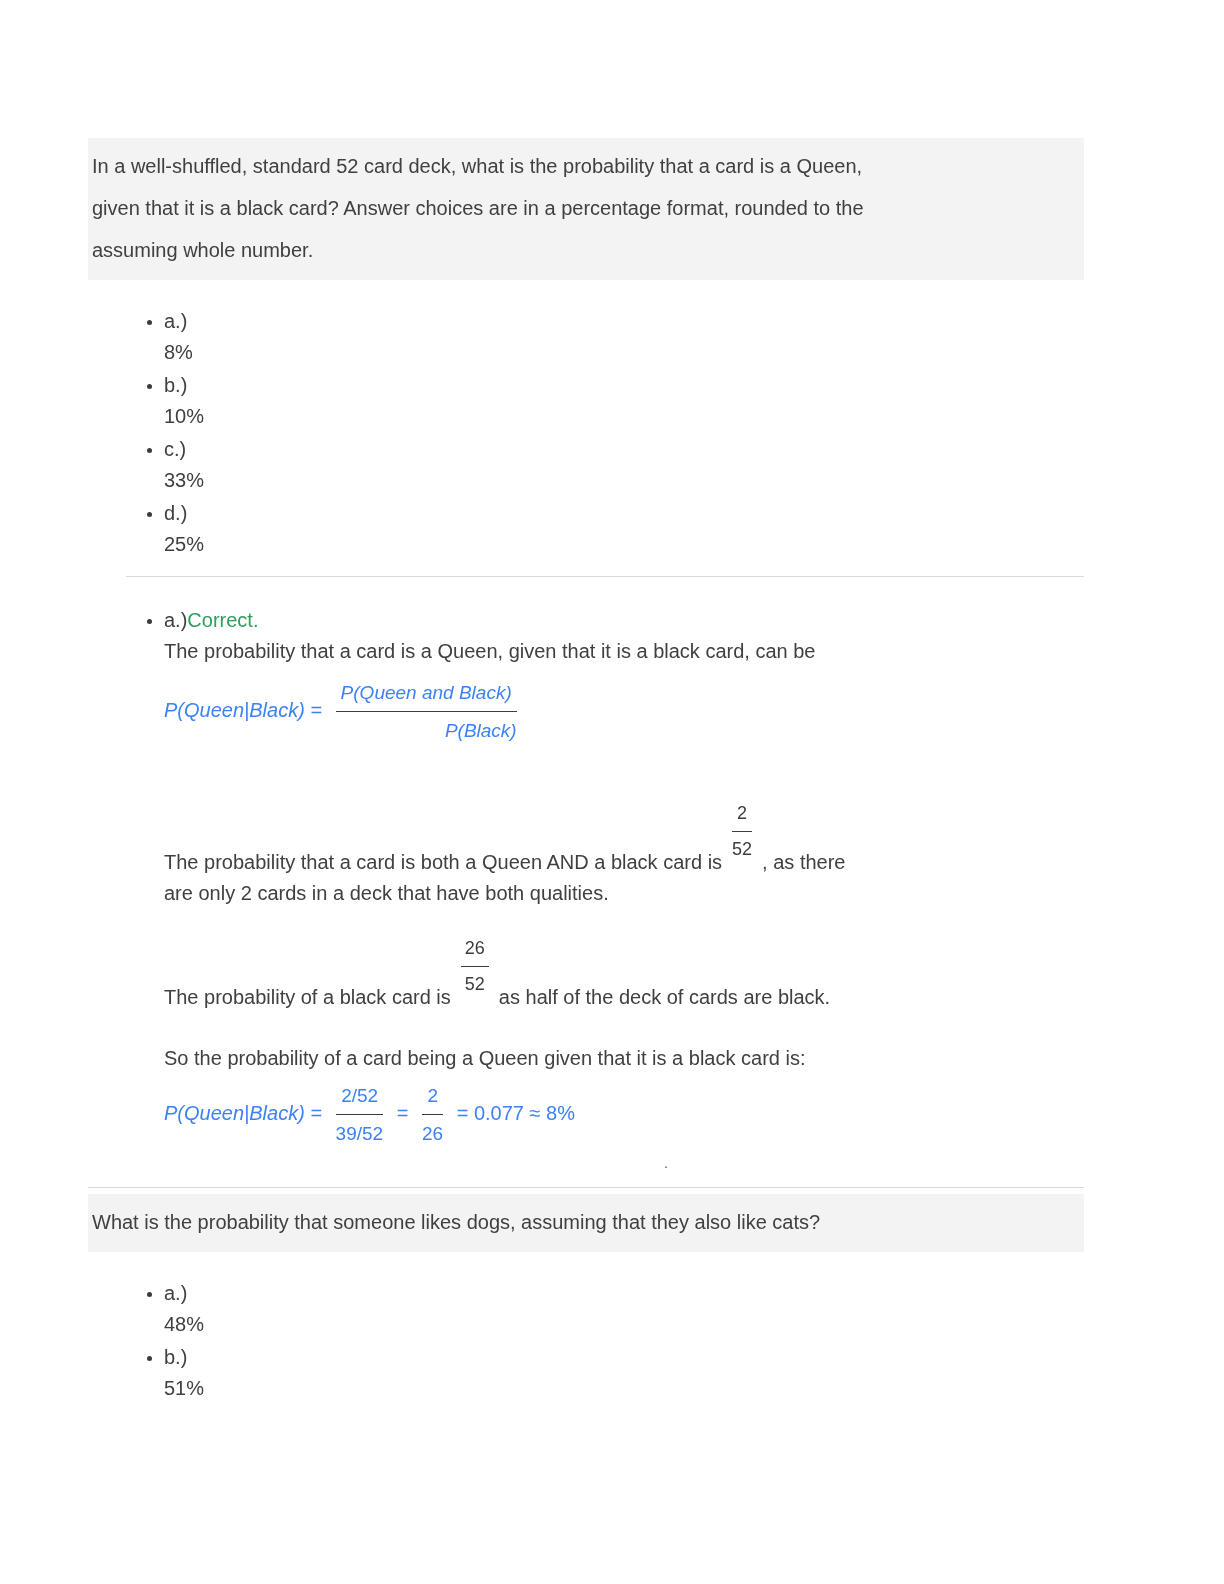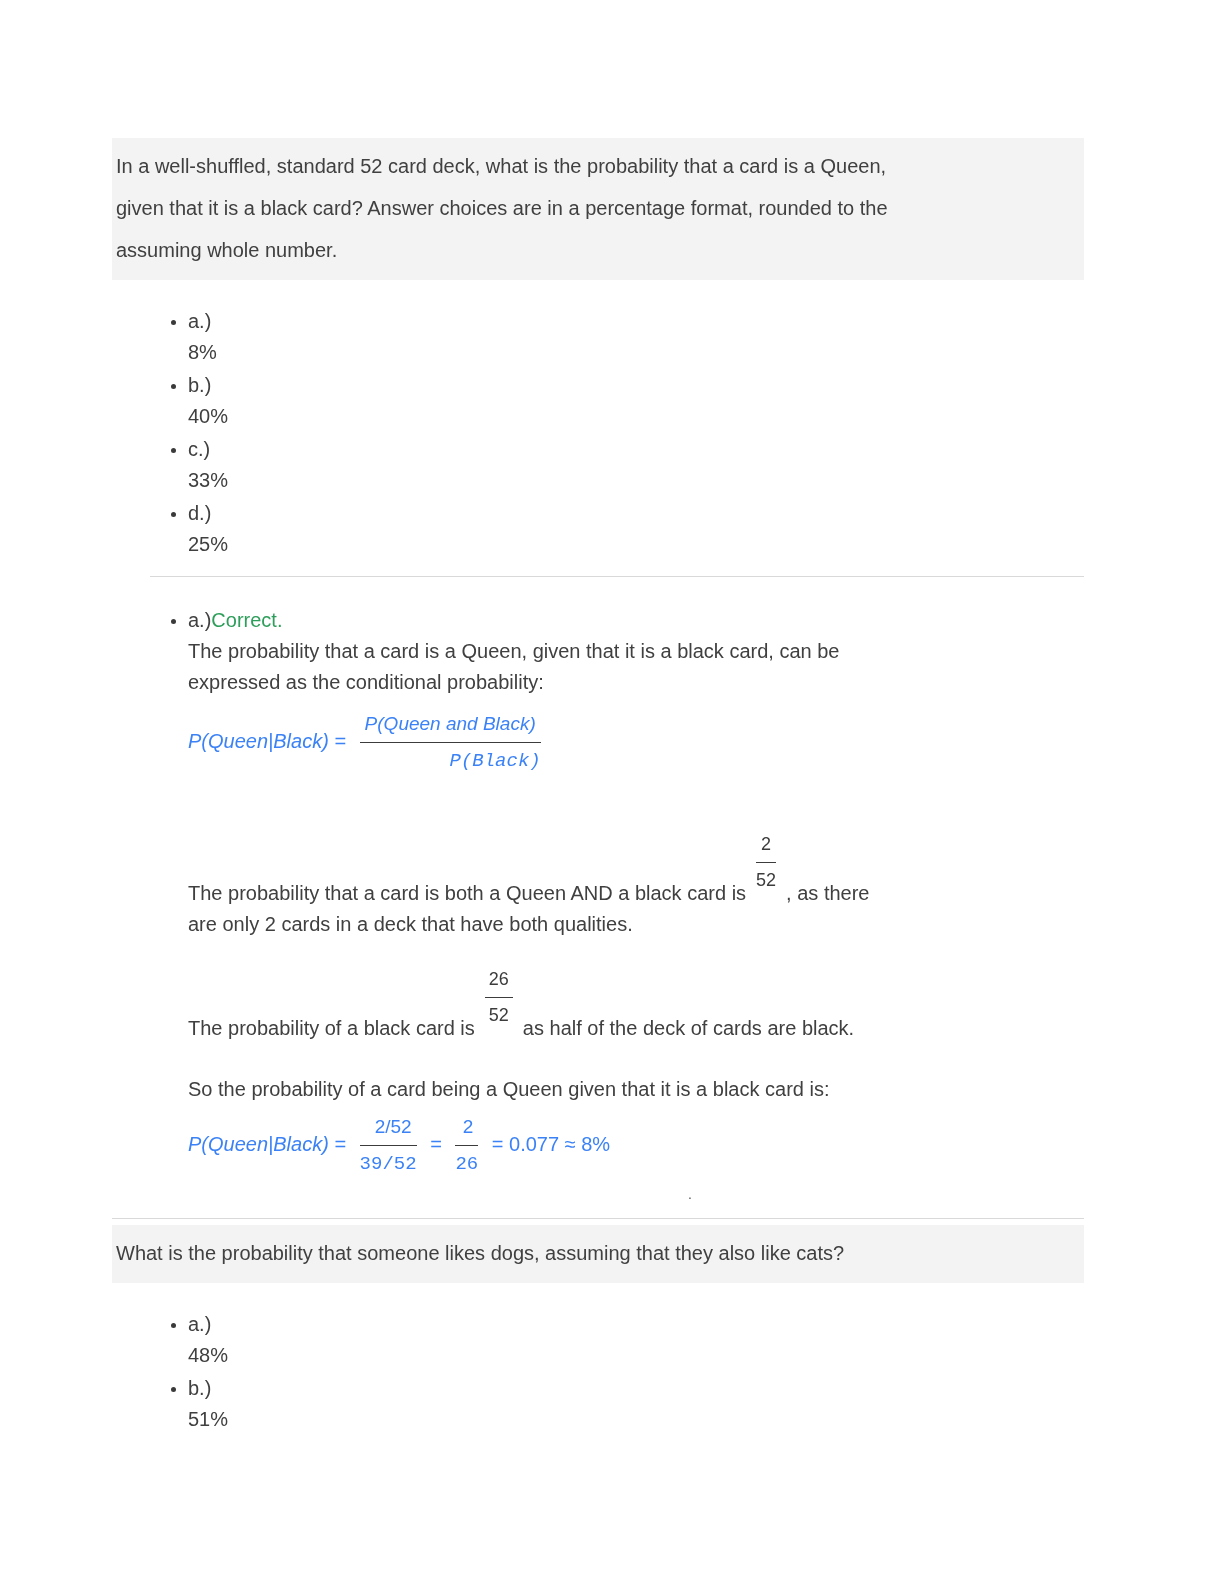--- a/index.html
+++ b/index.html
@@ -6,21 +6,21 @@
   html, body { background: #ffffff; }
   .page {
     position: relative;
     width: 1224px;
     height: 1584px;
     background: #ffffff;
     font-family: "Liberation Sans", sans-serif;
     color: #404040;
     overflow: hidden;
   }
-  .content { padding: 138px 140px 0 112px; }
+  .content { padding: 138px 140px 0 88px; }
 
   .question-block {
     background: #f3f3f3;
     font-size: 20px;
     line-height: 42px;
     padding: 7px 14px 9px 4px;
   }
   .q-line { white-space: nowrap; }
 
   ul.bullet-list {
@@ -60,21 +60,21 @@
   }
   .formula .m-it { font-style: italic; }
   .formula > span { margin-right: 8px; }
   .frac {
     display: inline-block;
     text-align: right;
     vertical-align: middle;
     font-size: 19px;
   }
   .frac .num { display: block; border-bottom: 1.5px solid #3c3c3c; padding: 0 5px 3px 5px; }
-  .frac .den { display: block; padding-top: 3px; font-family: Liberation Mono, monospace; }
+  .frac .den { display: block; padding-top: 3px; }
 
   
   .inline-frac {
     display: inline-block;
     text-align: center;
     vertical-align: 14px;
     font-size: 18px;
     color: #3c3c3c;
     margin: 0 10px;
   }
@@ -104,40 +104,39 @@
       <div class="q-line">assuming whole number.</div>
     </div>
 
     <ul class="bullet-list">
       <li>
         <div class="choice-label">a.)</div>
         <div class="choice-value">8%</div>
       </li>
       <li>
         <div class="choice-label">b.)</div>
-        <div class="choice-value">40%</div>
+        <div class="choice-value">10%</div>
       </li>
       <li>
         <div class="choice-label">c.)</div>
         <div class="choice-value">33%</div>
       </li>
       <li>
         <div class="choice-label">d.)</div>
         <div class="choice-value">25%</div>
       </li>
     </ul>
 
     <hr class="divider">
 
     <ul class="bullet-list feedback-list">
       <li>
         <div class="fb-head"><span>a.)</span><span class="verdict">Correct.</span></div>
 
         <div class="fb-line">The probability that a card is a Queen, given that it is a black card, can be</div>
-        <div class="fb-line">expressed as the conditional probability:</div>
 
         <div class="formula">
           <span class="m-it">P(Queen|Black) =</span>
           <span class="frac m-it">
             <span class="num">P(Queen and Black)</span>
             <span class="den">P(Black)</span>
           </span>
         </div>
 
         <p class="fb-para para-qab">

